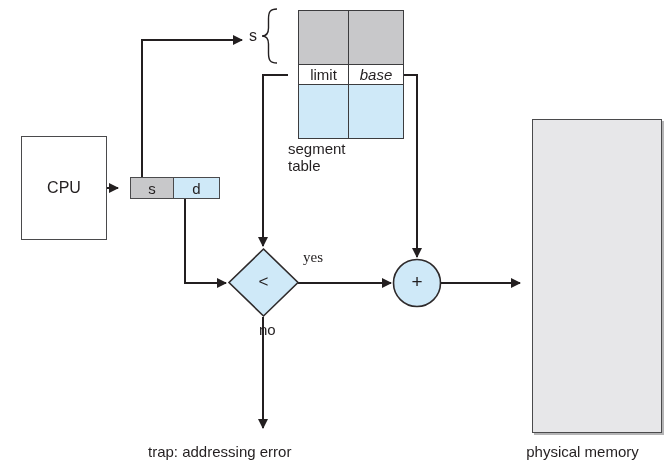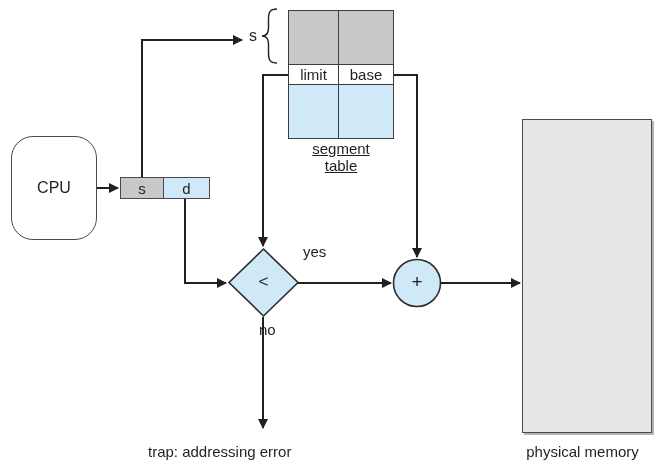--- a/index.html
+++ b/index.html
@@ -12,51 +12,51 @@
   html,body{margin:0;padding:0;background:#ffffff;}
   .stage{
     position:relative;width:666px;height:474px;background:#ffffff;
     font-family:"Liberation Sans",sans-serif;color:#231f20;overflow:hidden;
   }
   .stage svg{position:absolute;left:0;top:0;width:666px;height:474px;}
   .flow{stroke:var(--line,#231f20);stroke-width:2;fill:none;}
   .brace{stroke:var(--line,#231f20);stroke-width:1.4;fill:none;}
   .diamond{fill:var(--blue-fill,#cfe9f8);stroke:#2e2a2b;stroke-width:1.6;}
   .adder-shape{fill:var(--blue-fill,#cfe9f8);stroke:#2e2a2b;stroke-width:1.6;}
-  .box{position:absolute;box-sizing:border-box;border:1.6px solid var(--border,#4a4a4c);}
+  .box{position:absolute;box-sizing:border-box;border:1.6px solid var(--border,#4a4a4c);margin-left:10px;}
   .cpu{left:11px;top:136px;width:86px;height:104px;background:#ffffff;
-       display:flex;align-items:center;justify-content:center;font-size:16px;border-radius:22px;}
+       display:flex;align-items:center;justify-content:center;font-size:16px;}
   .register{left:120px;top:177px;width:90px;height:22px;display:flex;background:#fff;}
   .register .cell{display:flex;align-items:center;justify-content:center;
        font-size:15px;box-sizing:border-box;}
   .register .cell.s{width:43px;background:var(--gray-fill,#c8c8ca);
        border-right:1.6px solid var(--border,#4a4a4c);}
   .register .cell.d{flex:1;background:var(--blue-fill,#cfe9f8);}
   .segtable{left:288px;top:10px;width:106px;border:1.4px solid #3c3c3e;background:#fff;}
   .segtable .row{display:flex;}
   .segtable .c{box-sizing:border-box;}
   .segtable .c.left{width:50px;border-right:1.4px solid #3c3c3e;}
-  .segtable .c.right{flex:1;}
+  .segtable .c.right{flex:1;font-style:italic;}
   .segtable .row.gray{height:53px;}
   .segtable .row.gray .c{background:var(--gray-fill,#c8c8ca);}
   .segtable .row.header{height:19px;border-top:1.4px solid #3c3c3e;
        border-bottom:1.4px solid #3c3c3e;background:#fff;}
   .segtable .row.header .c{display:flex;align-items:center;justify-content:center;
        font-size:15px;}
   .segtable .row.blue{height:53px;}
   .segtable .row.blue .c{background:var(--blue-fill,#cfe9f8);}
   .memory{left:522px;top:119px;width:130px;height:314px;
        background:var(--memory-fill,#e7e7e9);
        box-shadow:2px 2px 0 rgba(105,105,108,0.5);}
   .label{position:absolute;font-size:15px;line-height:17px;white-space:pre-line;}
   .s-index{left:244px;top:27px;width:18px;text-align:center;font-size:16px;}
-  .caption{left:288px;top:140px;width:106px;text-align:center;text-decoration:underline;}
+  .caption{left:288px;top:140px;width:106px;text-align:left;}
   .lt{left:243px;top:272px;width:41px;text-align:center;font-size:17px;line-height:20px;}
   .plus{left:397px;top:271px;width:40px;text-align:center;font-size:19px;line-height:22px;}
-  .yes{left:303px;top:243px;}
+  .yes{left:303px;top:249px;font-family:Liberation Serif, serif;}
   .no{left:259px;top:321px;}
   .trap{left:148px;top:443px;width:205px;text-align:left;}
   .memlabel{left:480px;top:443px;width:205px;text-align:center;}
 </style>
 </head>
 <body>
 
 <div class="stage">
 
   <svg viewBox="0 0 666 474">

